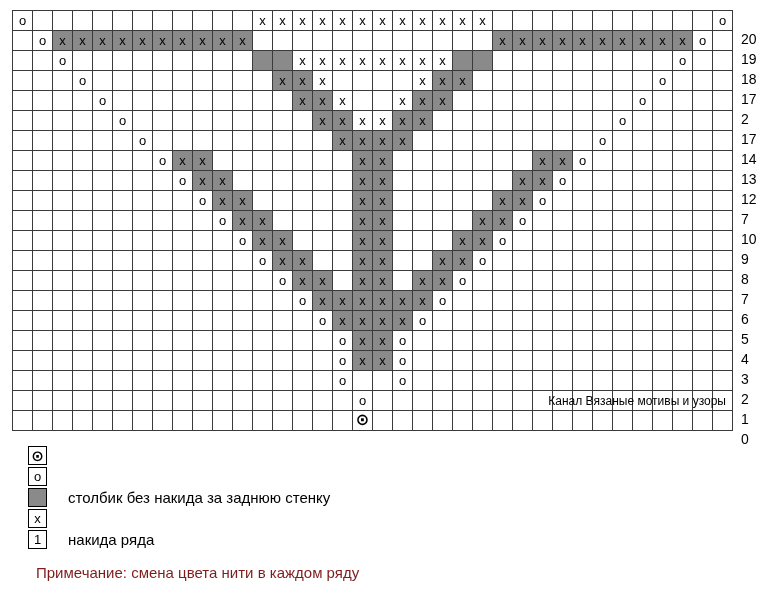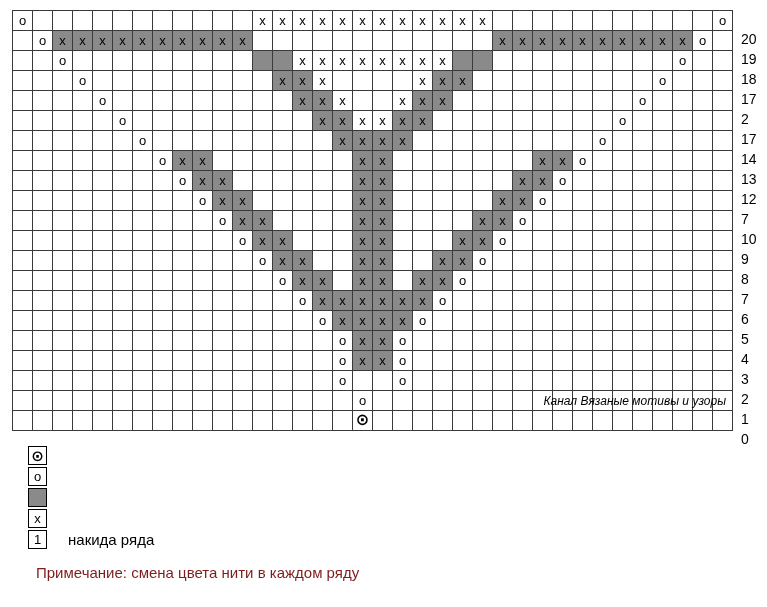--- a/index.html
+++ b/index.html
@@ -37,21 +37,20 @@
   }
   .rownum{
     height:20px;line-height:20px;
     font-size:14px;color:#000;
   }
   .watermark{
     position:absolute;
     top:381px;right:7px;height:20px;line-height:20px;
     font-size:12px;color:#000;
     white-space:nowrap;
-    font-style:italic;
   }
   .legend{
     position:absolute;left:28px;top:445px;
   }
   .legend-item{
     display:flex;align-items:center;
     height:21px;
   }
   .sym{
     box-sizing:border-box;
@@ -862,20 +861,21 @@
 
 <div class="legend">
   <div class="legend-item">
     <span class="sym ring">⊙</span>
   </div>
   <div class="legend-item">
     <span class="sym">o</span>
   </div>
   <div class="legend-item">
     <span class="sym gray"></span>
+    <span class="legend-label">столбик без накида за заднюю стенку</span>
   </div>
   <div class="legend-item">
     <span class="sym">x</span>
   </div>
   <div class="legend-item">
     <span class="sym">1</span>
     <span class="legend-label">накида ряда</span>
   </div>
 </div>
 

